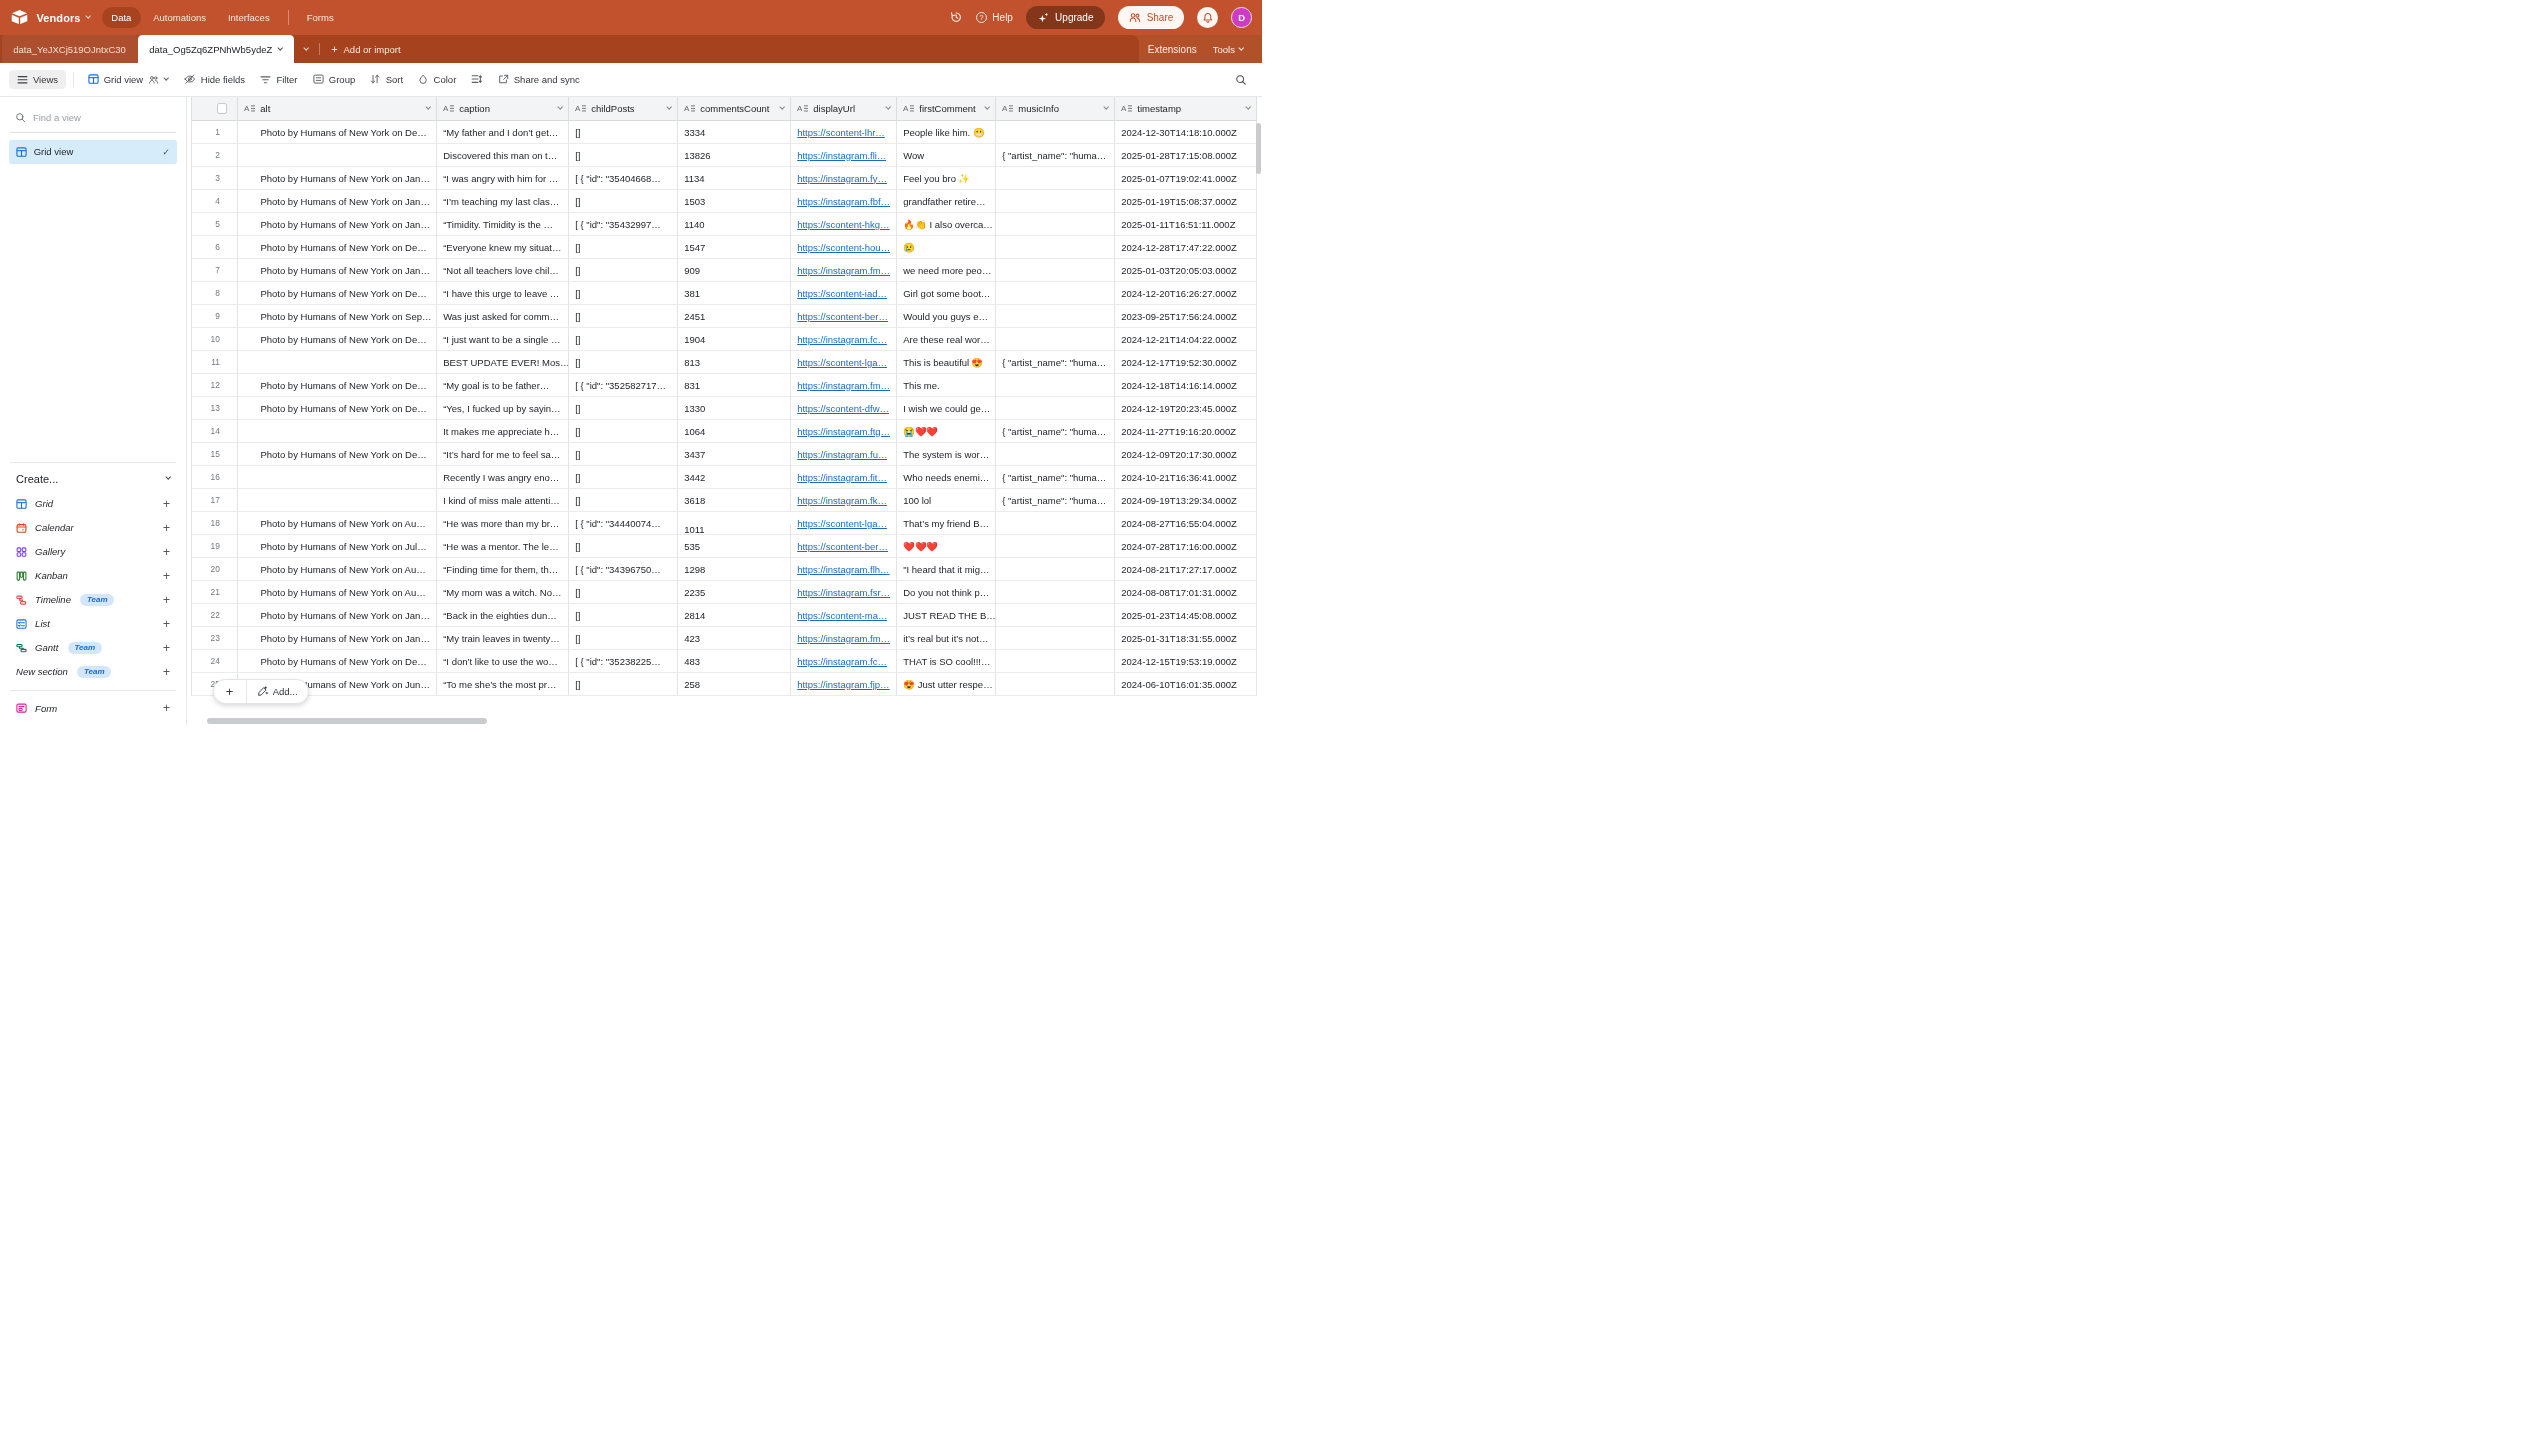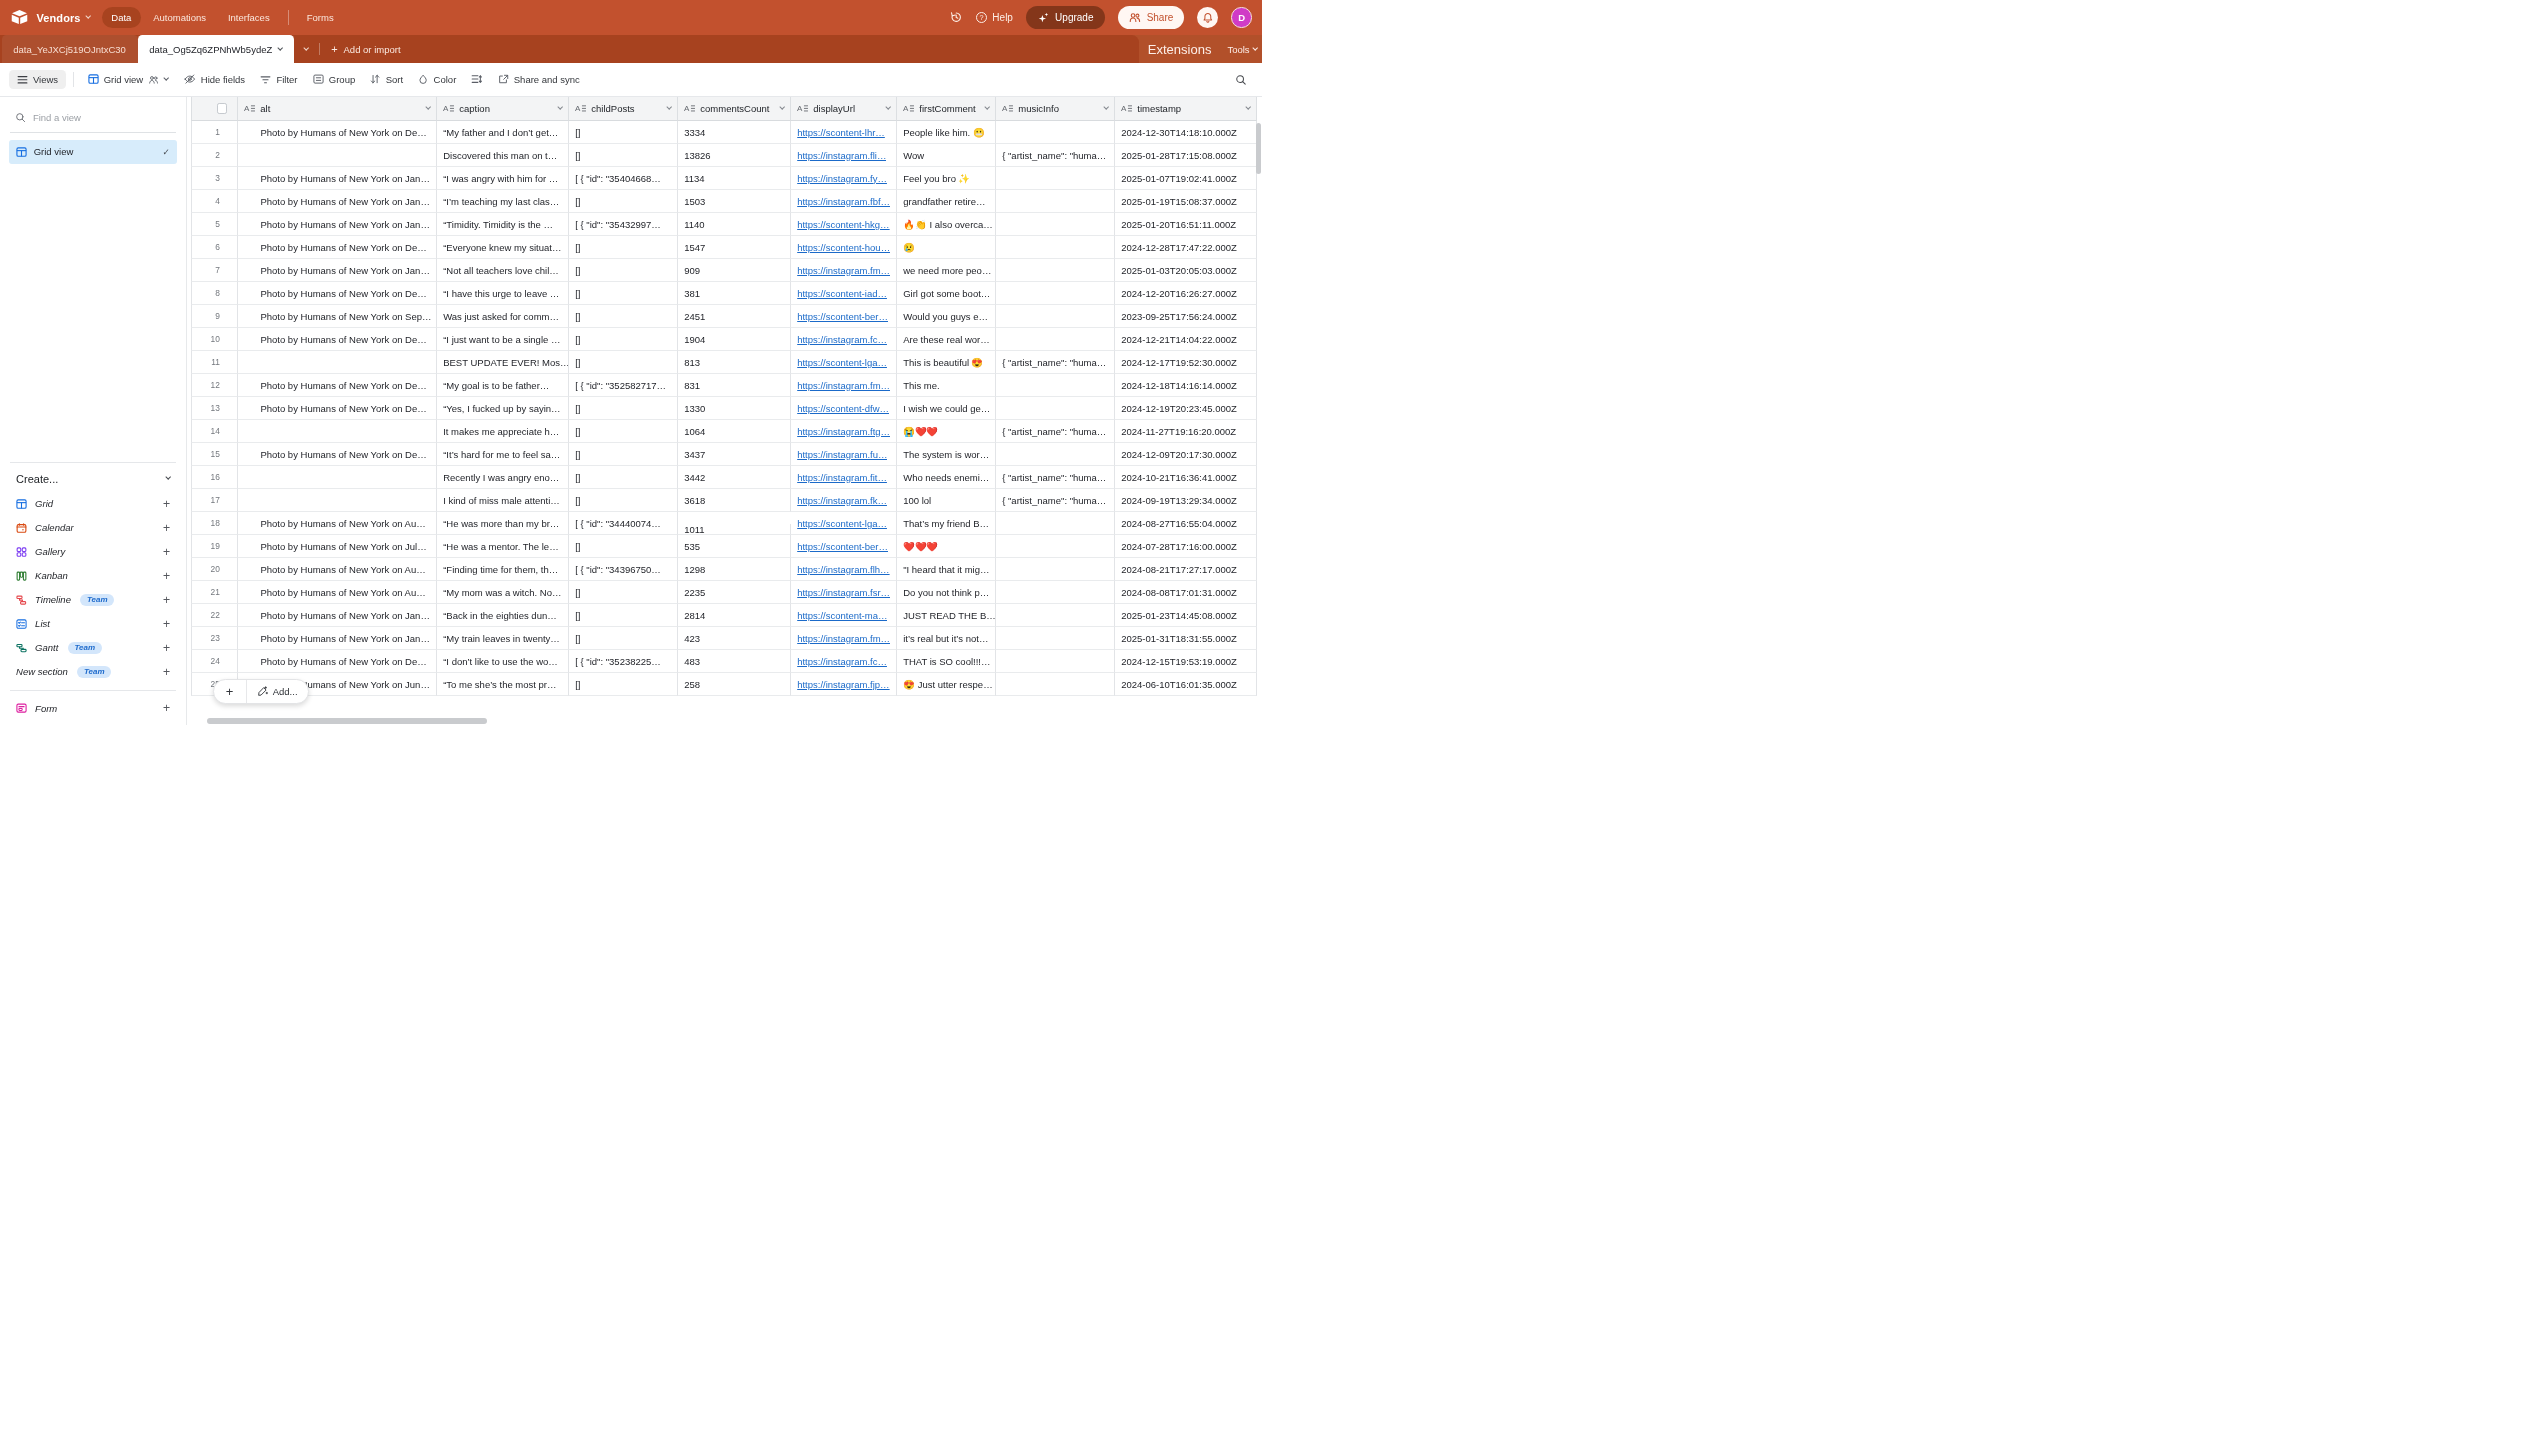--- a/index.html
+++ b/index.html
@@ -185,21 +185,21 @@
     <button class="strip-chev-btn">
       <span class="chev"></span>
     </button>
     <span class="strip-div"></span>
     <button class="add-import">
       <span class="plus-glyph">+</span>
       <span>Add or import</span>
     </button>
   </div>
   <div class="tabrow-right">
-    <button style="color:#fdeee8;font-size:13px;">Extensions</button>
+    <button style="color:#fdeee8;font-size:10px;">Extensions</button>
     <button style="color:#fdeee8;font-size:9.5px;display:flex;align-items:center;">
       <span>Tools</span>
       <span class="chev"></span>
     </button>
   </div>
 </div>
 
 <div class="toolbar">
   <button class="tb views">
     <span class="ico">
@@ -617,21 +617,21 @@
           <div class="cell rownum" style="width: 47px;">5</div>
           <div class="cell col-alt" style="width: 199px;">Photo by Humans of New York on Jan…</div>
           <div class="cell col-caption" style="width: 132px;">“Timidity. Timidity is the …</div>
           <div class="cell col-childPosts" style="width: 109px;">[ { "id": "35432997…</div>
           <div class="cell col-commentsCount" style="width: 113px;">1140</div>
           <div class="cell col-displayUrl" style="width: 106px;">
             <a class="cell-link">https://scontent-hkg…</a>
           </div>
           <div class="cell col-firstComment" style="width: 99px;">🔥👏 I also overca…</div>
           <div class="cell col-musicInfo" style="width: 119px;"></div>
-          <div class="cell col-timestamp" style="width: 142px;">2025-01-20T16:51:11.000Z</div>
+          <div class="cell col-timestamp" style="width: 142px;">2025-01-11T16:51:11.000Z</div>
         </div>
         <div class="grow">
           <div class="cell rownum" style="width: 47px;">6</div>
           <div class="cell col-alt" style="width: 199px;">Photo by Humans of New York on De…</div>
           <div class="cell col-caption" style="width: 132px;">“Everyone knew my situat…</div>
           <div class="cell col-childPosts" style="width: 109px;">[]</div>
           <div class="cell col-commentsCount" style="width: 113px;">1547</div>
           <div class="cell col-displayUrl" style="width: 106px;">
             <a class="cell-link">https://scontent-hou…</a>
           </div>

